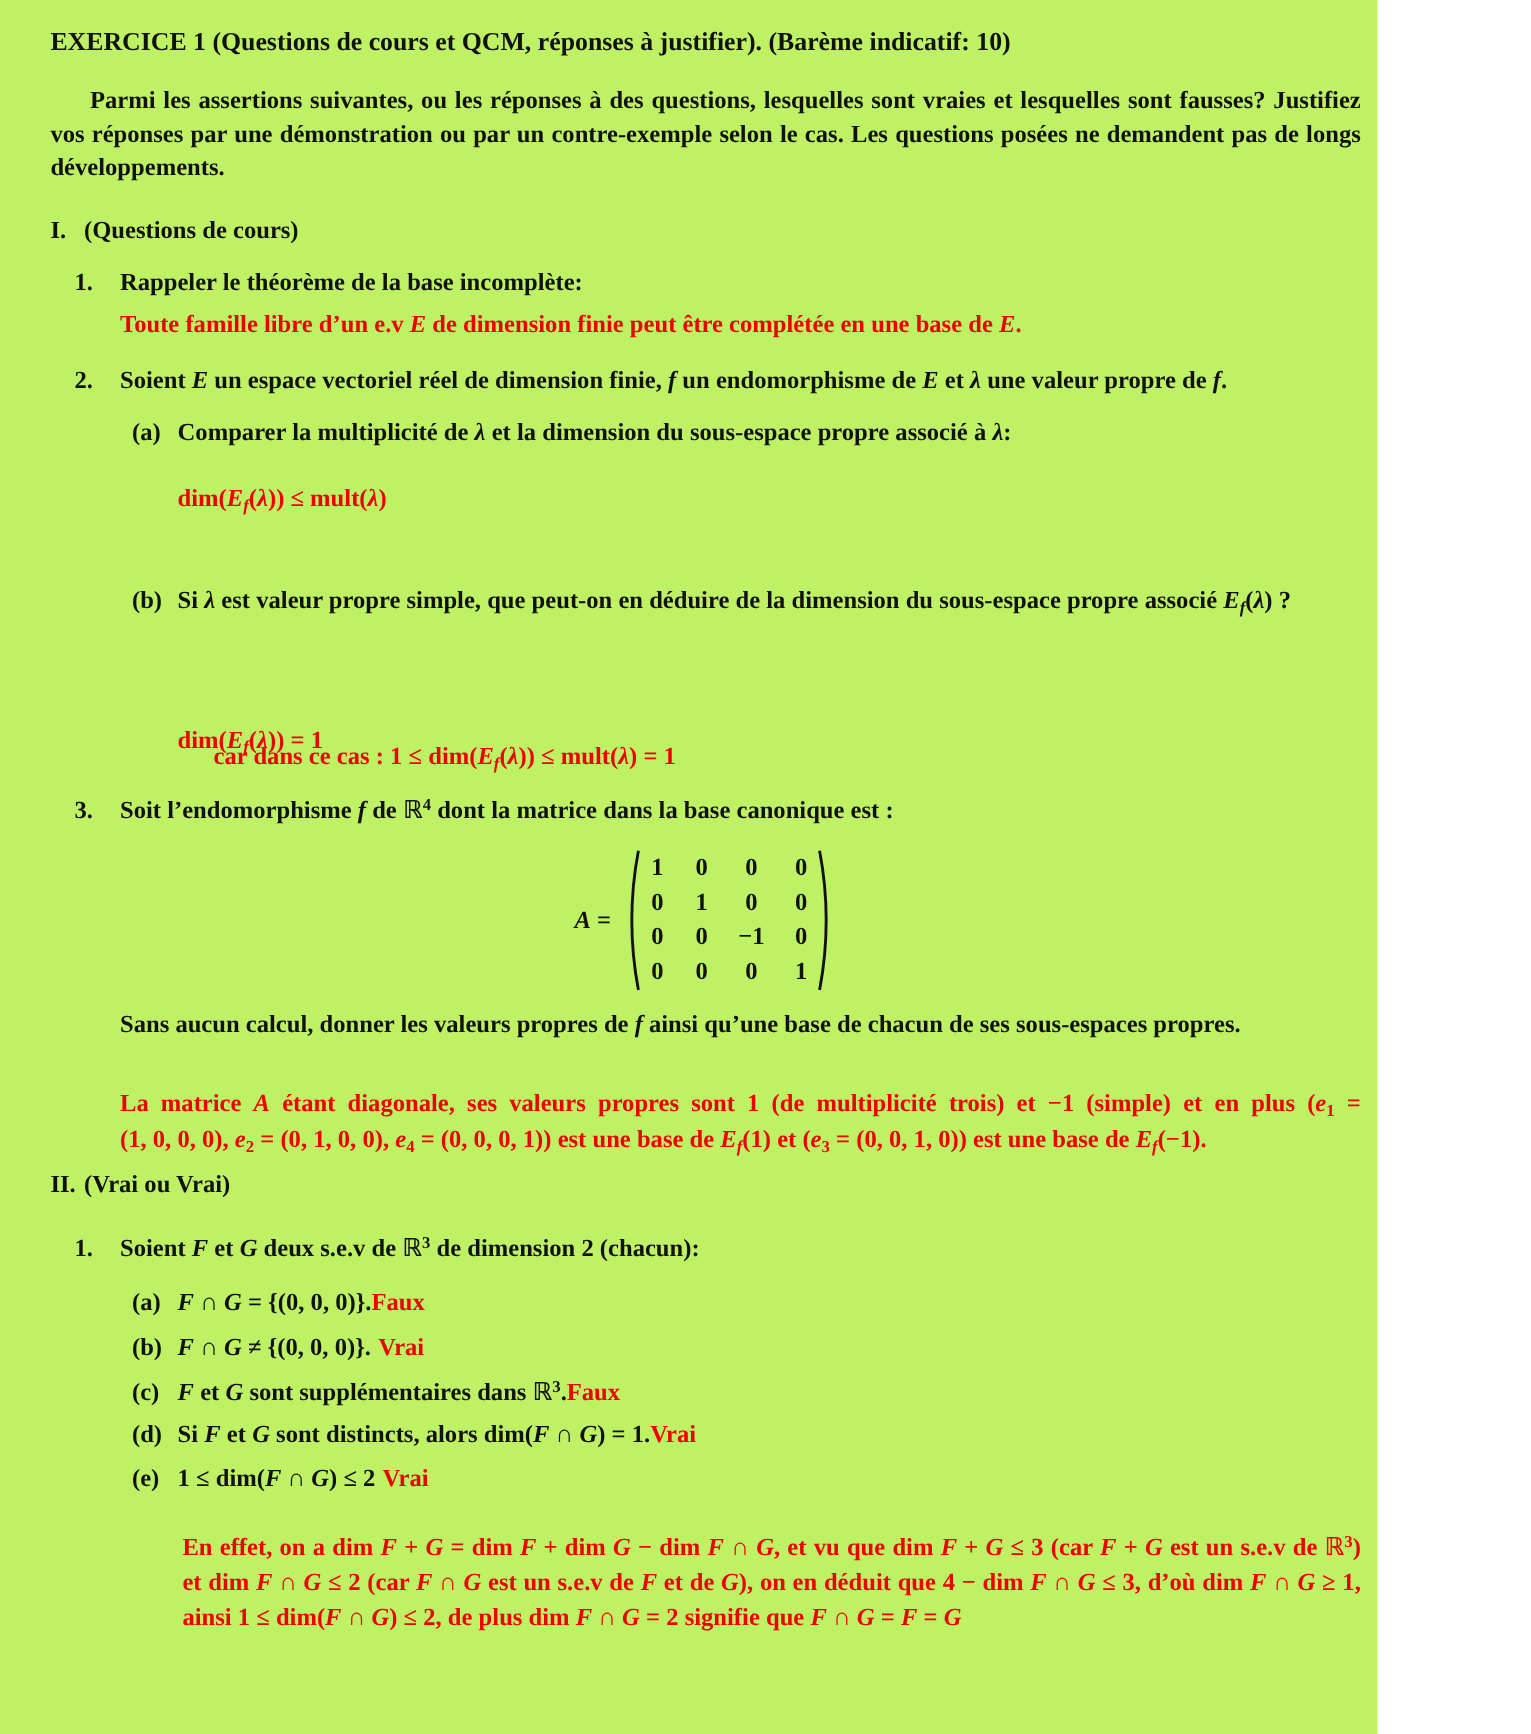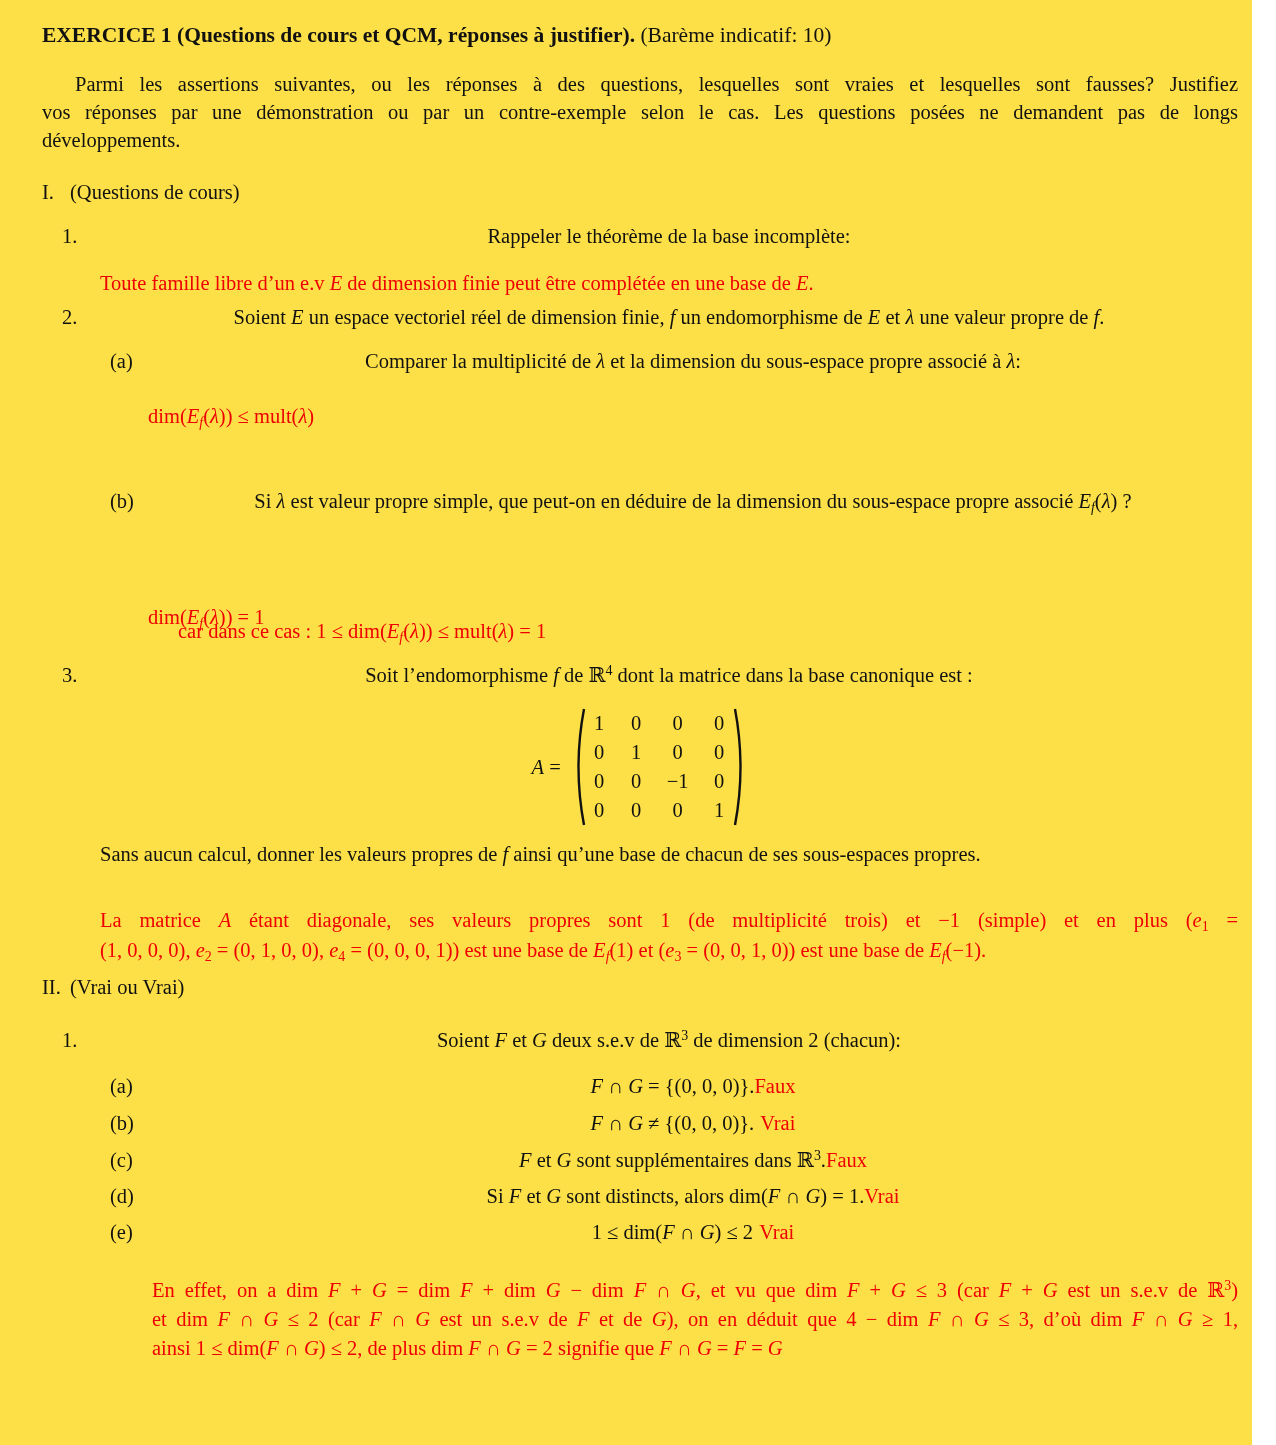--- a/index.html
+++ b/index.html
@@ -1,36 +1,36 @@
 <!DOCTYPE html>
 <html><head>
 <meta charset="utf-8">
 <style>
   html,body{margin:0;padding:0;background:#ffffff;}
   .page{
-    position:relative;width:1252px;height:1445px;background:#fde047;overflow:hidden;
+    position:relative;width:1148px;height:1445px;background:#bef264;overflow:hidden;
     font-family:"Liberation Serif","DejaVu Serif","DejaVu Sans",serif;
-    font-size:20.5px;color:#111;--red:#ee0000;
+    font-size:20.5px;color:#111;font-weight:bold;--red:#ee0000;
   }
   .abs{position:absolute;}
   i{font-style:italic;}
   sub{font-size:68%;line-height:0;vertical-align:-0.28em;}
   sup{font-size:68%;line-height:0;vertical-align:0.48em;}
   .red{color:var(--red);}
   .title{font-size:21.5px;}
   .intro div{line-height:28px;text-align:justify;}
   .jline{text-align:justify;text-align-last:justify;}
   .indent{text-indent:33px;}
   .sech .slbl{display:inline-block;min-width:28px;}
   .row{display:flex;align-items:baseline;}
   .lbl1{flex:none;width:38px;}
   .lbl2{flex:none;width:38px;}
-  .cnt{flex:1;min-width:0;text-align:center;}
+  .cnt{flex:1;min-width:0;}
   .eq{}
-  .ans-q1{margin:24px 0 0 38px;}
+  .ans-q1{margin:12px 0 0 38px;}
   .par2{line-height:30px;}
   .par3{line-height:29px;}
   .matrix-wrap{display:flex;justify-content:center;align-items:center;}
   .mat-lhs{margin-right:9px;}
   .paren{display:block;}
   .mat-grid{display:grid;grid-template-columns:repeat(4,auto);column-gap:24px;
             padding:0 7px;text-align:center;}
   .mat-grid span{line-height:29px;min-width:13px;display:inline-block;}
   .verdict{color:var(--red);}
   .vsp{margin-left:6px;}

